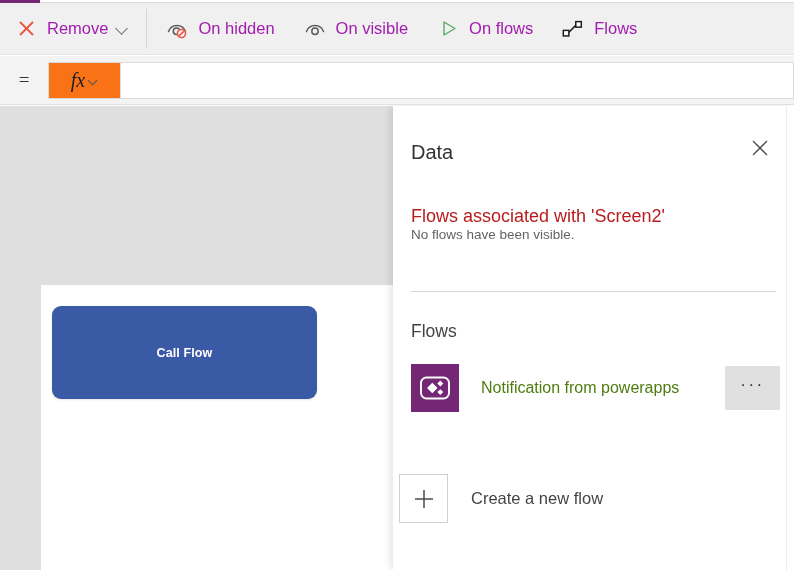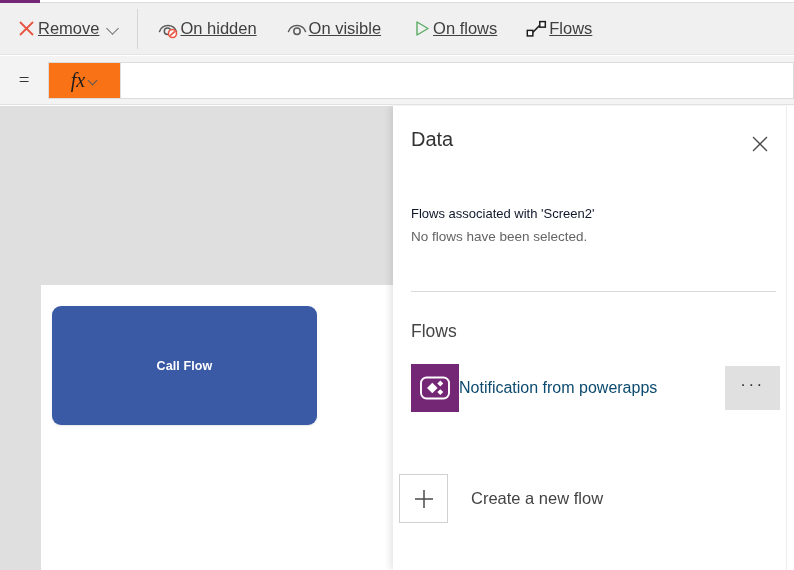--- a/index.html
+++ b/index.html
@@ -62,23 +62,23 @@
   .tb-icon {
     width: 24px; height: 24px;
     display: flex;
     align-items: center;
     justify-content: center;
     flex: 0 0 auto;
   }
 
   .tb-label {
     font-size: 16.5px;
-    color: #404040;
+    color: #a21caf;
+    margin-left: 9px;
     font-weight: 400;
-    text-decoration: underline;
   }
 
   .tb-caret {
     margin-left: 9px;
     width: 11px; height: 11px;
     display: inline-block;
     position: relative;
   }
   .tb-caret::before {
     content: "";
@@ -183,21 +183,21 @@
     width: 352px;
     height: 285px;
     background: #ffffff;
   }
 
   .call-flow-btn {
     position: absolute;
     left: 11px;
     top: 21px;
     width: 265px;
-    height: 119px;
+    height: 93px;
     background: #3b5aa6;
     border-radius: 9px;
     display: flex;
     align-items: center;
     justify-content: center;
     cursor: pointer;
     box-shadow: 0 1px 2px rgba(0,0,0,0.10);
   }
   .call-flow-btn-label {
     color: #ffffff;
@@ -226,21 +226,21 @@
     width: 1px; height: 464px;
     background: #ececec;
   }
 
   .panel-header {
     position: absolute;
     top: 22px; left: 18px;
     right: 18px;
     height: 36px;
     display: flex;
-    align-items: flex-start;
+    align-items: flex-end;
     justify-content: space-between;
   }
   .panel-title {
     font-size: 20px;
     color: #333333;
     font-weight: 400;
   }
   .panel-close {
     width: 32px; height: 32px;
     display: flex;
@@ -248,24 +248,24 @@
     justify-content: center;
     cursor: pointer;
     color: #555;
   }
 
   .section-assoc {
     position: absolute;
     top: 100px; left: 18px; right: 18px;
   }
   .assoc-title {
-    font-size: 13px;
-    color: #0f172a;
+    font-size: 18px;
+    color: #b91c1c;
     font-weight: 400;
-    margin-bottom: 8px;
+    margin-bottom: 0;
   }
   .assoc-sub {
     font-size: 13.5px;
     color: #646464;
   }
 
   .panel-divider {
     position: absolute;
     top: 185px;
     left: 18px;
@@ -296,21 +296,22 @@
     width: 48px; height: 48px;
     background: #742774;
     flex: 0 0 auto;
     display: flex;
     align-items: center;
     justify-content: center;
   }
 
   .flow-name {
     font-size: 16px;
-    color: #0c4a6e;
+    color: #4d7c0f;
+    margin-left: 22px;
     flex: 1 1 auto;
     white-space: nowrap;
     overflow: hidden;
     text-overflow: ellipsis;
   }
 
   .flow-more {
     width: 55px; height: 44px;
     background: #e0e0e0;
     flex: 0 0 auto;
@@ -441,21 +442,21 @@
       <span class="panel-close">
         <svg width="20" height="20" viewBox="0 0 20 20">
           <line x1="3" y1="3" x2="17" y2="17" stroke="#4a4a4a" stroke-width="1.3"></line>
           <line x1="17" y1="3" x2="3" y2="17" stroke="#4a4a4a" stroke-width="1.3"></line>
         </svg>
       </span>
     </div>
 
     <div class="section-assoc">
       <div class="assoc-title">Flows associated with 'Screen2'</div>
-      <div class="assoc-sub">No flows have been selected.</div>
+      <div class="assoc-sub">No flows have been visible.</div>
     </div>
 
     <div class="panel-divider"></div>
 
     <div class="section-flows">
       <div class="flows-title">Flows</div>
 
       <div class="flow-row">
         <span class="flow-icon">
           <svg width="34" height="30" viewBox="0 0 34 30">

